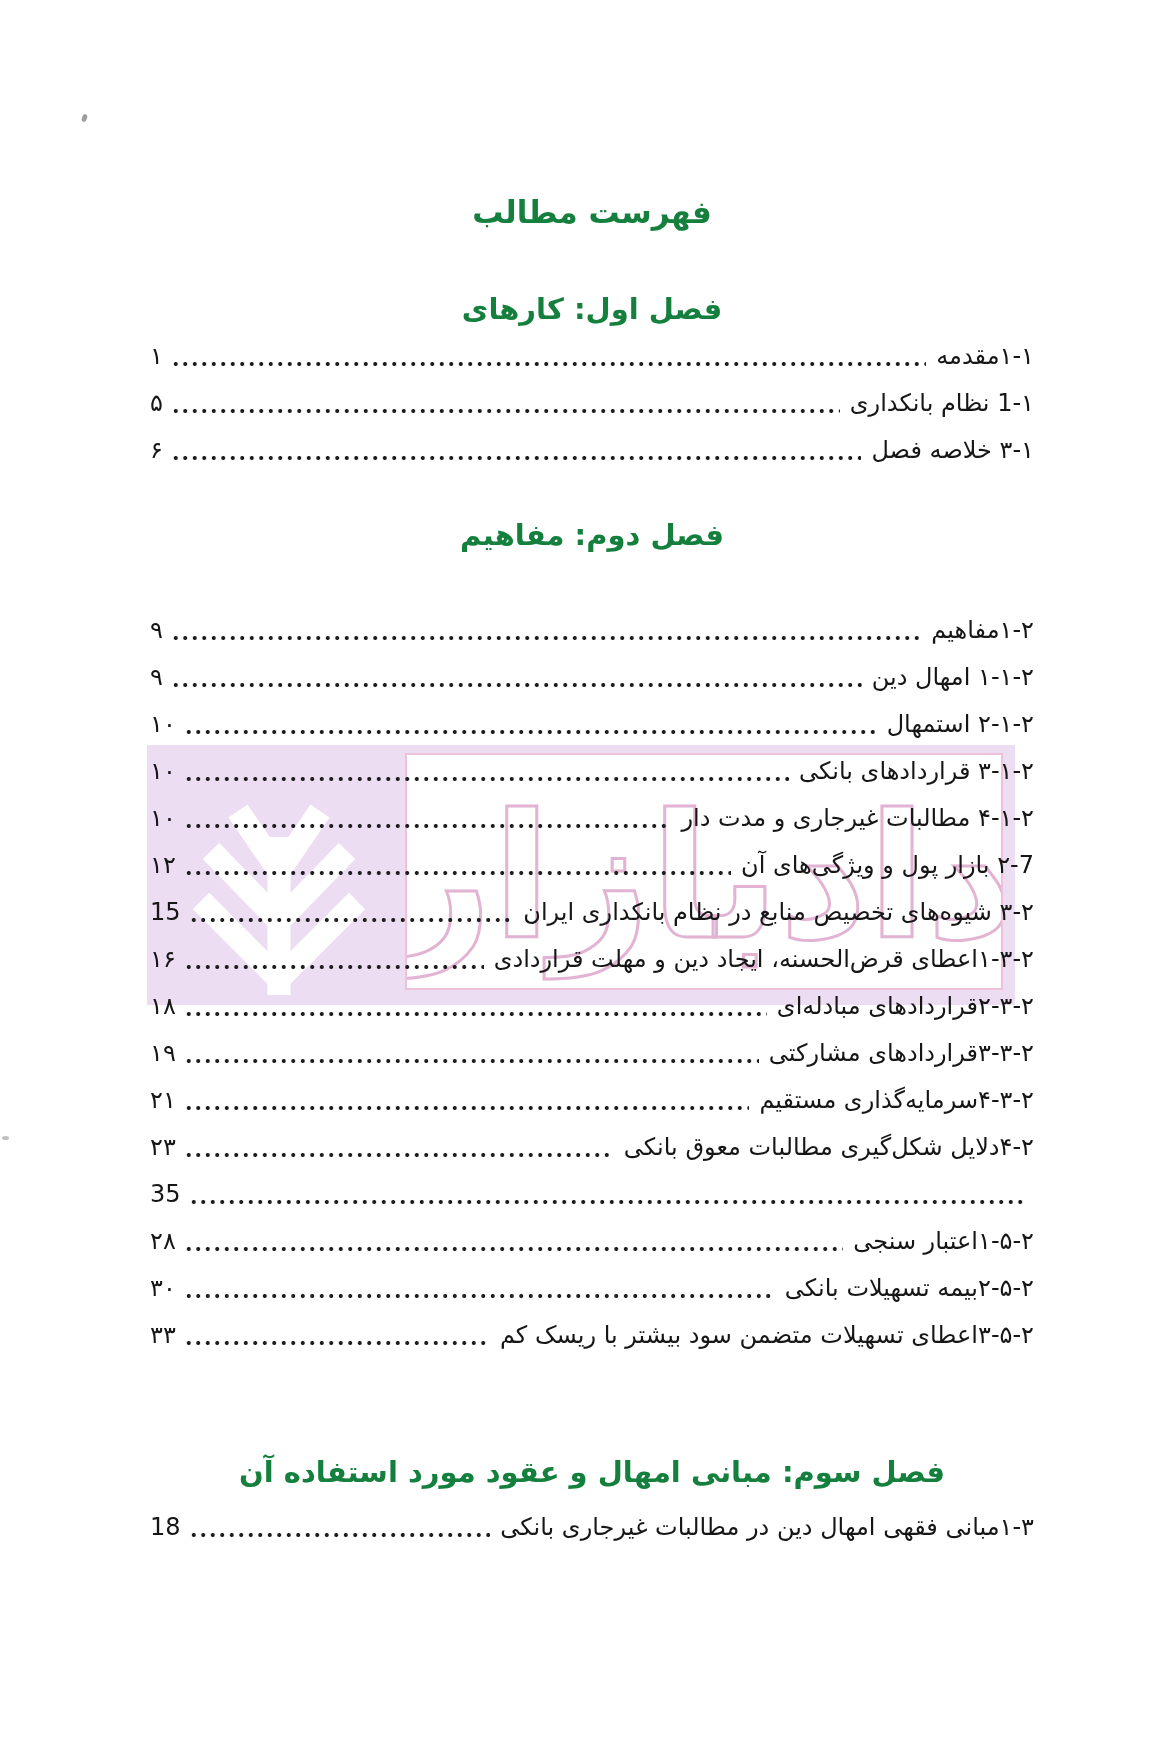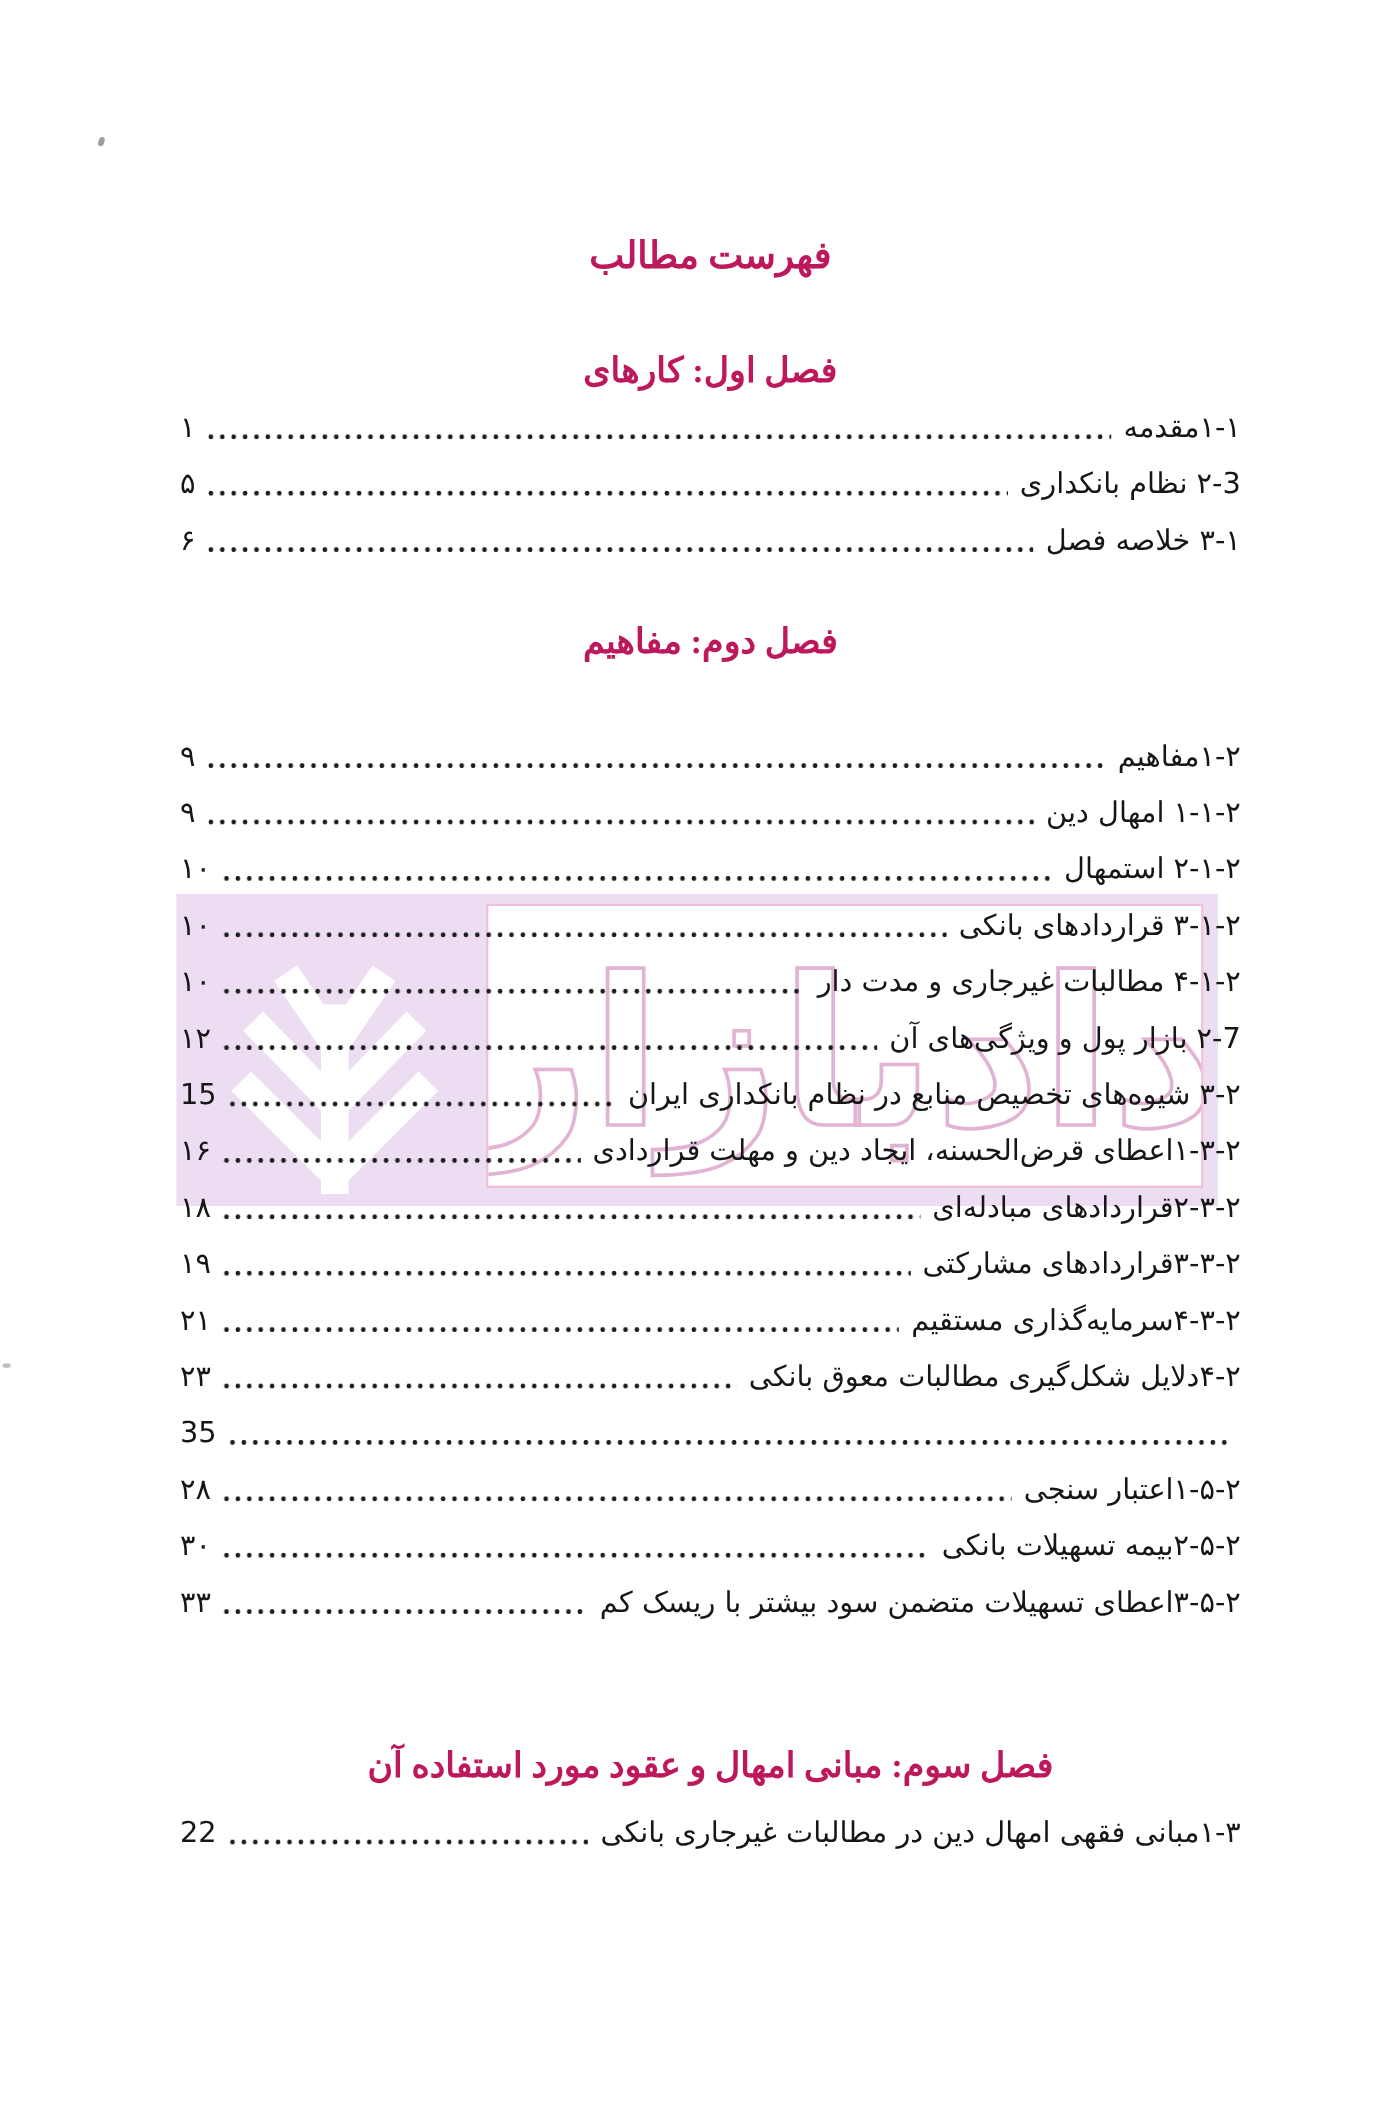--- a/index.html
+++ b/index.html
@@ -41,21 +41,21 @@
   .speck{position:absolute;z-index:2;border-radius:50%;}
   .s1{left:82px;top:114px;width:5px;height:8px;background:#8d8d8d;opacity:.85;transform:rotate(18deg);}
   .s2{left:2px;top:1136px;width:7px;height:4px;background:#b3adb9;opacity:.8;}
   
   .content{
     position:absolute;inset:0;
     z-index:1;
     padding:190px 128px 0 150px;
     box-sizing:border-box;
   }
-  h1,h2{margin:0;padding:0;text-align:center;font-weight:bold;color:#be185d;font-family:Liberation Serif, serif;}
+  h1,h2{margin:0;padding:0;text-align:center;font-weight:bold;color:#15803d;}
   .doc-title{font-size:31px;line-height:45px;height:45px;}
   section.chapter h2{font-size:29px;line-height:45px;height:45px;}
   section.chapter:nth-of-type(1) h2{margin-top:52px;}
   section.chapter:nth-of-type(2) h2{margin-top:40px;text-align:center;}
   section.chapter:nth-of-type(3) h2{margin-top:92px;text-align:center;}
   section.chapter:nth-of-type(2) .rows{margin-top:48px;}
   section.chapter:nth-of-type(3) .rows{margin-top:8px;}
   .row{
     display:flex;align-items:center;
     height:47px;
@@ -104,21 +104,21 @@
   <section class="chapter">
     <h2>فصل اول: کارهای</h2>
     <div class="rows">
   <div class="row">
     <span class="entry">۱-۱مقدمه</span>
     <span class="leader"></span>
     <span class="pagenum">۱</span>
   </div>
 
   <div class="row">
-    <span class="entry">۲-3 نظام بانکداری</span>
+    <span class="entry">1-۱ نظام بانکداری</span>
     <span class="leader"></span>
     <span class="pagenum">۵</span>
   </div>
 
   <div class="row">
     <span class="entry">۳-۱ خلاصه فصل</span>
     <span class="leader"></span>
     <span class="pagenum">۶</span>
   </div>
 </div>
@@ -223,20 +223,20 @@
   </div>
 </div>
   </section>
 
   <section class="chapter">
     <h2>فصل سوم: مبانی امهال و عقود مورد استفاده آن</h2>
     <div class="rows">
   <div class="row">
     <span class="entry">۱-۳مبانی فقهی امهال دین در مطالبات غیرجاری بانکی</span>
     <span class="leader"></span>
-    <span class="pagenum">22</span>
+    <span class="pagenum">18</span>
   </div>
 </div>
   </section>
 </div>
   </main>
 
 </div>
 
 </body></html>

